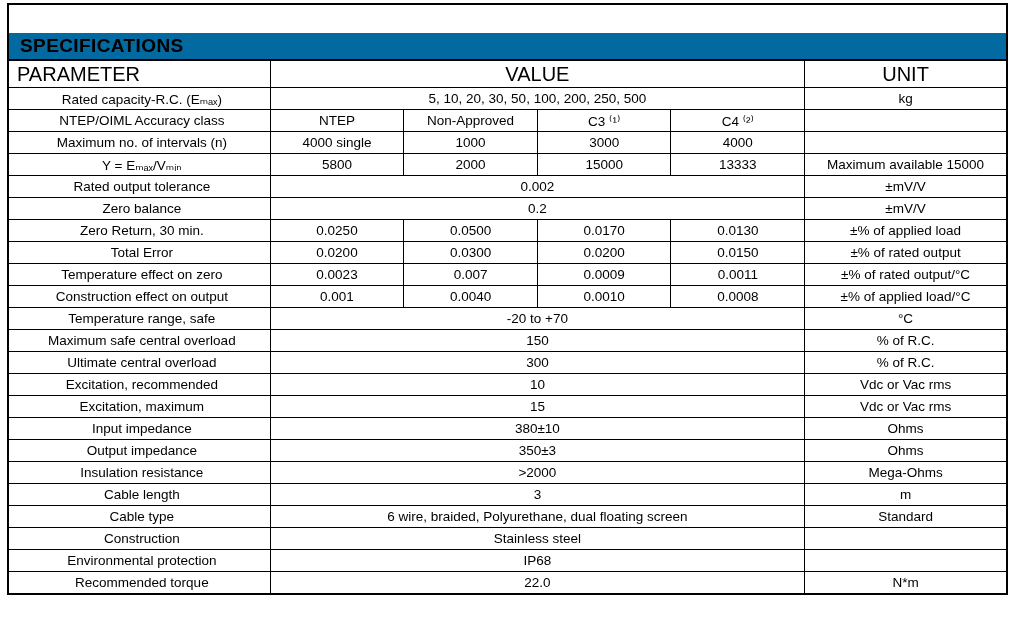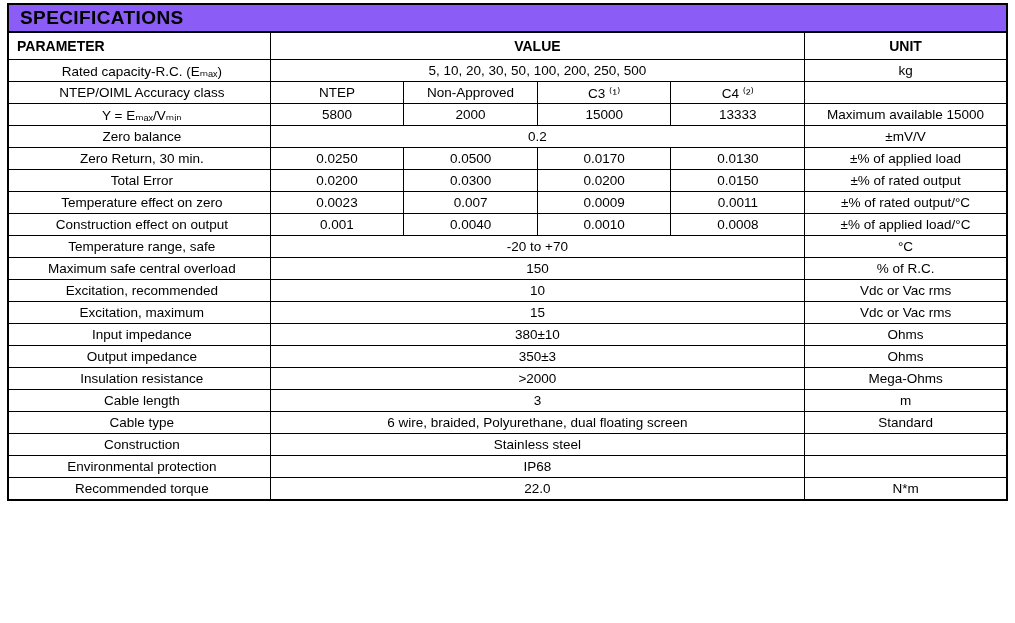--- a/index.html
+++ b/index.html
@@ -14,44 +14,45 @@
   }
   .frame {
     position: absolute;
     left: 7px;
     top: 3px;
     width: 997px;
     border: 2px solid #000;
   }
   .title-band {
     height: 26px;
-    background: #8b5cf6;
+    background: #0369a1;
     border-bottom: 2px solid #000;
     display: flex;
     align-items: center;
     padding-left: 11px;
     font-weight: bold;
     font-size: 19px;
     letter-spacing: 0.4px;
+    margin-top: 28px;
   }
   table.spec {
     width: 100%;
     border-collapse: collapse;
     table-layout: fixed;
     border: hidden; 
   }
   table.spec th, table.spec td {
     border: 1.5px solid #000;
     overflow: hidden;
     white-space: nowrap;
   }
   table.spec th {
     height: 24px;
-    font-size: 14px;
-    font-weight: bold;
+    font-size: 20px;
+    font-weight: normal;
     text-align: center;
     vertical-align: middle;
   }
   table.spec th.param {
     text-align: left;
     padding-left: 8px;
   }
   table.spec td {
     height: 21px;
     font-size: 13.5px;
@@ -99,28 +100,41 @@
           </tr>
           <tr>
             <td class="param">NTEP/OIML Accuracy class</td>
             <td>NTEP</td>
             <td>Non-Approved</td>
             <td>C3 ⁽¹⁾</td>
             <td>C4 ⁽²⁾</td>
             <td></td>
           </tr>
           <tr>
+            <td class="param">Maximum no. of intervals (n)</td>
+            <td>4000 single</td>
+            <td>1000</td>
+            <td>3000</td>
+            <td>4000</td>
+            <td></td>
+          </tr>
+          <tr>
             <td class="param">Y = Eₘₐₓ/Vₘᵢₙ</td>
             <td>5800</td>
             <td>2000</td>
             <td>15000</td>
             <td>13333</td>
             <td>Maximum available 15000</td>
           </tr>
           <tr>
+            <td class="param">Rated output tolerance</td>
+            <td colspan="4">0.002</td>
+            <td>±mV/V</td>
+          </tr>
+          <tr>
             <td class="param">Zero balance</td>
             <td colspan="4">0.2</td>
             <td>±mV/V</td>
           </tr>
           <tr>
             <td class="param">Zero Return, 30 min.</td>
             <td>0.0250</td>
             <td>0.0500</td>
             <td>0.0170</td>
             <td>0.0130</td>
@@ -154,20 +168,25 @@
             <td class="param">Temperature range, safe</td>
             <td colspan="4">-20 to +70</td>
             <td>°C</td>
           </tr>
           <tr>
             <td class="param">Maximum safe central overload</td>
             <td colspan="4">150</td>
             <td>% of R.C.</td>
           </tr>
           <tr>
+            <td class="param">Ultimate central overload</td>
+            <td colspan="4">300</td>
+            <td>% of R.C.</td>
+          </tr>
+          <tr>
             <td class="param">Excitation, recommended</td>
             <td colspan="4">10</td>
             <td>Vdc or Vac rms</td>
           </tr>
           <tr>
             <td class="param">Excitation, maximum</td>
             <td colspan="4">15</td>
             <td>Vdc or Vac rms</td>
           </tr>
           <tr>

